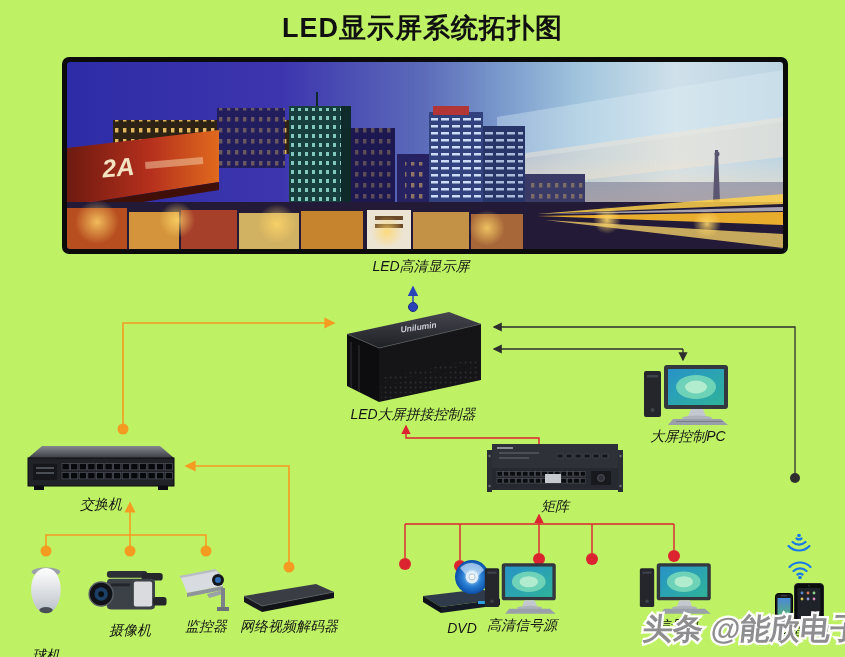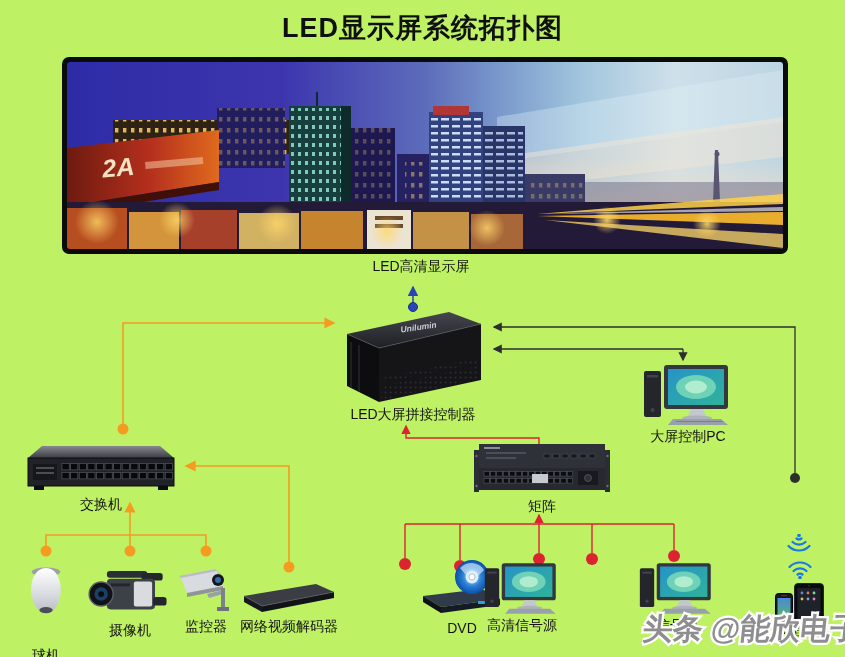--- a/index.html
+++ b/index.html
@@ -5,21 +5,21 @@
   html,body{margin:0;padding:0;background:#fff;}
   .stage{position:relative;width:845px;height:657px;background:#bef264;overflow:hidden;
          font-family:"Liberation Sans","DejaVu Sans",sans-serif;}
   .title{position:absolute;top:10px;left:0;width:100%;text-align:center;
          font-size:27px;font-weight:600;color:#101010;letter-spacing:1px;}
   .screen{position:absolute;left:62px;top:57px;width:716px;height:187px;
           background:#000;border:5px solid #0b0b0b;border-radius:7px;}
   .screen svg{display:block;border-radius:3px;}
   .overlay{position:absolute;left:0;top:0;pointer-events:none;}
   .node{position:absolute;display:flex;flex-direction:column;align-items:center;white-space:nowrap;}
-  .lbl{font-size:14px;color:#141414;margin-top:2px;line-height:1.15;}
+  .lbl{font-size:14px;color:#141414;margin-top:2px;line-height:1.15;font-style:italic;}
   .abs{position:absolute;}
   .wm{position:absolute;left:638px;top:599px;pointer-events:none;}
 </style>
 </head>
 <body>
 
 <div class="stage">
 
   <div class="title">LED显示屏系统拓扑图</div>
 
@@ -266,21 +266,21 @@
         <use href="#swp" x="113.4" y="30.5"></use>
         <use href="#swp" x="122" y="30.5"></use>
         <use href="#swp" x="130.6" y="30.5"></use>
         <use href="#swp" x="139.2" y="30.5"></use>
       <rect x="8" y="44" width="10" height="4" fill="#0c0d10"></rect>
         <rect x="132" y="44" width="10" height="4" fill="#0c0d10"></rect>
     </svg>
     <div class="lbl">交换机</div>
   </div>
 
-  <div class="node" style="left:474px;top:438px;width:136px;">
+  <div class="node" style="left:487px;top:438px;width:136px;">
     <svg width="136" height="58" viewBox="0 0 136 58">
       <defs>
           <rect id="mxp" width="5.4" height="4.6" fill="#0b0c0f" stroke="#5f646c" stroke-width="0.5"></rect>
         </defs>
       <rect x="0" y="12" width="5" height="42" fill="#2a2d33"></rect>
         <rect x="131" y="12" width="5" height="42" fill="#2a2d33"></rect>
       <circle cx="2.5" cy="18" r="1.2" fill="#6a6f77"></circle>
         <circle cx="2.5" cy="48" r="1.2" fill="#6a6f77"></circle>
       <circle cx="133.5" cy="18" r="1.2" fill="#6a6f77"></circle>
         <circle cx="133.5" cy="48" r="1.2" fill="#6a6f77"></circle>

